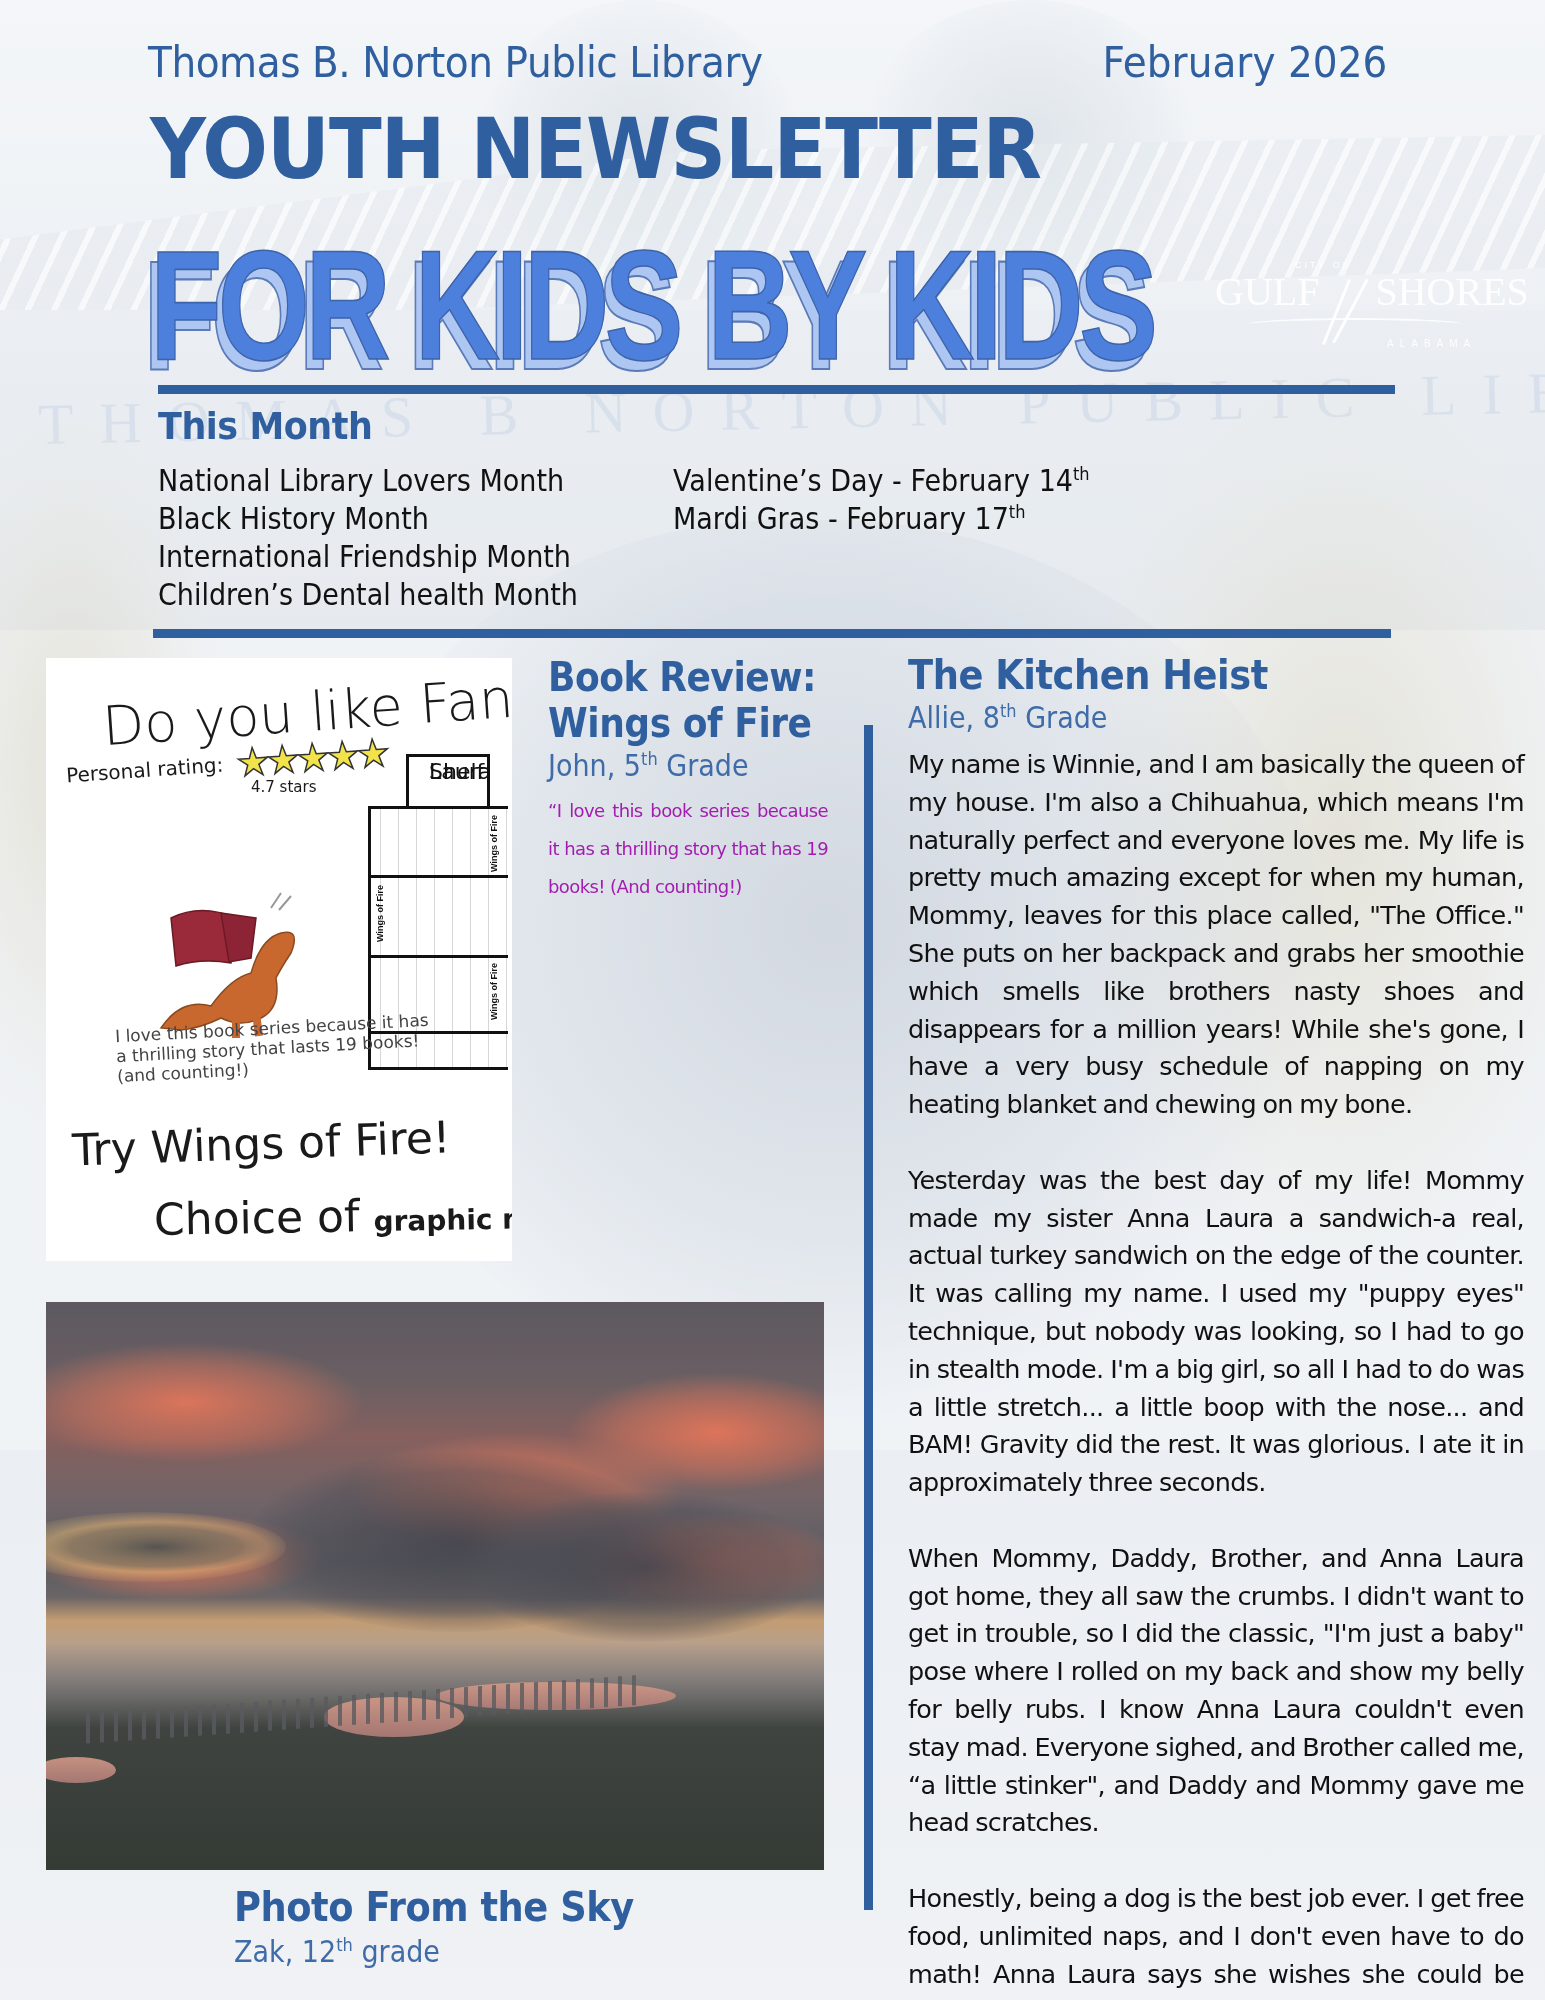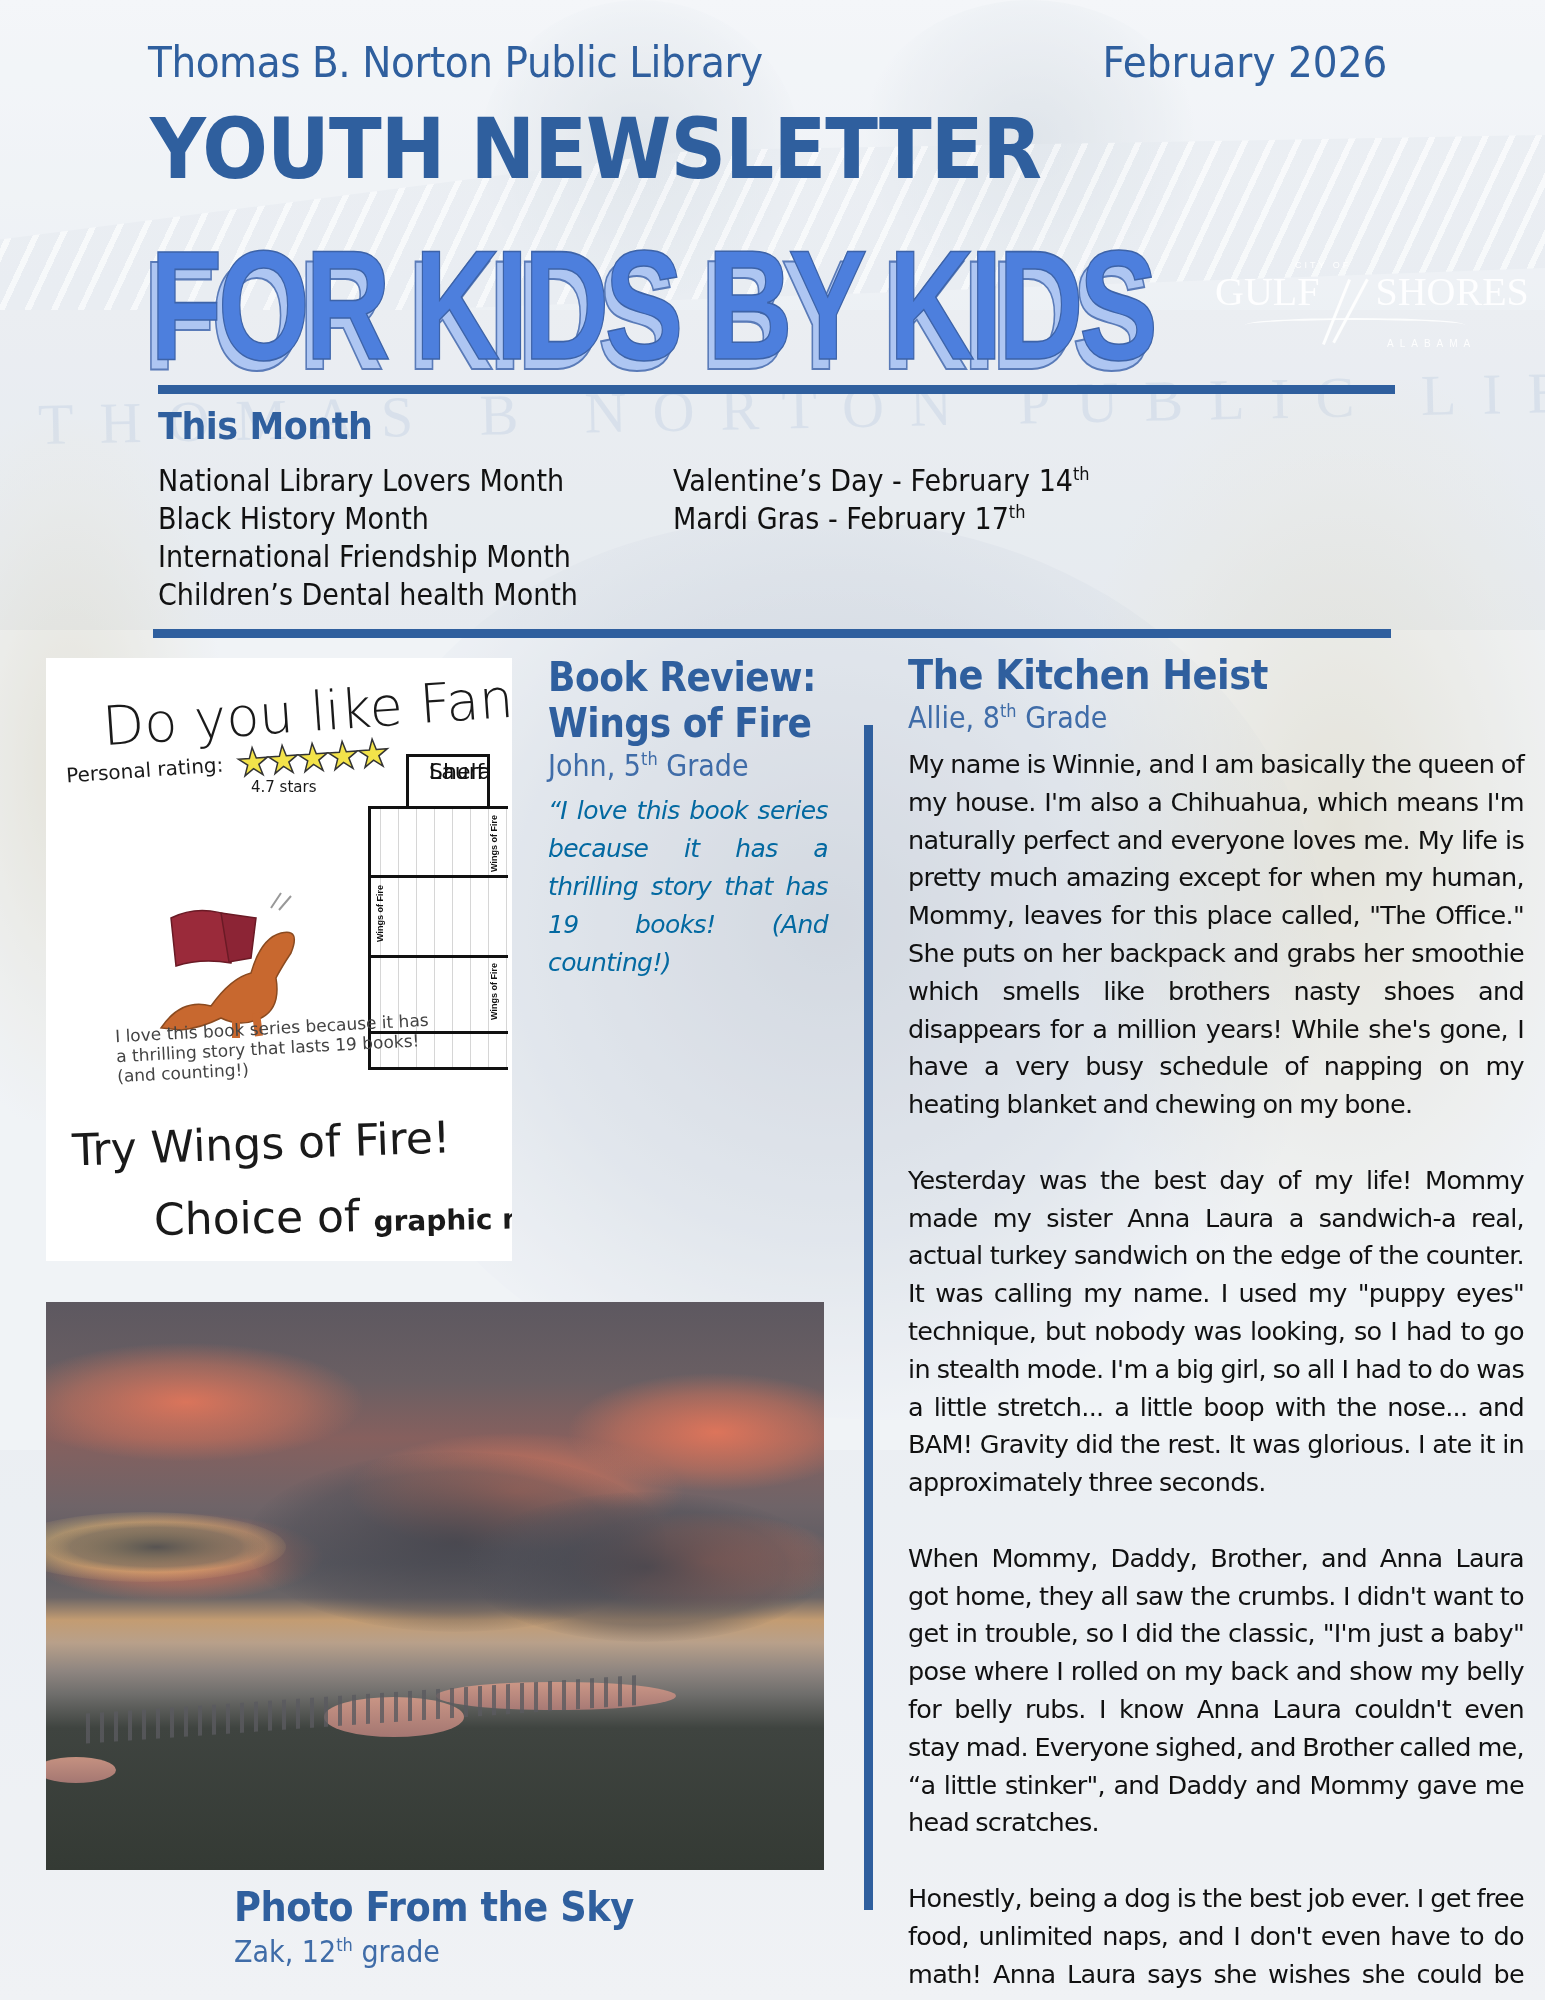--- a/index.html
+++ b/index.html
@@ -79,21 +79,21 @@
   .drawing .bookbox { position: absolute; left: 360px; top: 96px; width: 84px; height: 54px; border: 3px solid #111; border-bottom: none; }
   .drawing .bookbox span { position: absolute; left: 10px; top: 2px; font-size: 22px; line-height: 22px; font-family: "DejaVu Sans", sans-serif; }
   .drawing .dragon { position: absolute; left: 95px; top: 220px; width: 180px; height: 170px; }
   .drawing .note { left: 70px; top: 360px; font-size: 17px; color: #444; transform: rotate(-3deg); line-height: 20px; }
   .drawing .try { left: 26px; top: 460px; font-size: 44px; transform: rotate(-2deg); }
   .drawing .choice { left: 108px; top: 532px; font-size: 44px; transform: rotate(-1deg); }
   .drawing .choice small { font-size: 28px; font-weight: bold; }
 
   .br-head { left: 548px; top: 654px; font-size: 40px; line-height: 46px; transform: scaleX(0.9); }
   .br-sub { left: 548px; top: 748px; font-size: 30px; transform: scaleX(0.9); white-space: nowrap; }
-  .br-text { position: absolute; left: 548px; top: 792px; width: 280px; font-size: 25px; line-height: 38px; text-align: justify; color: #0369a1; font-family: "DejaVu Sans", sans-serif; letter-spacing: -0.6px; font-style: italic; }
+  .br-text { position: absolute; left: 548px; top: 792px; width: 280px; font-size: 18px; line-height: 38px; text-align: justify; color: #a21caf; font-family: "DejaVu Sans", sans-serif; letter-spacing: -0.6px; }
 
   .kh-head { left: 908px; top: 652px; font-size: 40px; transform: scaleX(0.92); white-space: nowrap; }
   .kh-sub { left: 908px; top: 700px; font-size: 30px; transform: scaleX(0.9); white-space: nowrap; }
   .kh-body { position: absolute; left: 908px; top: 746px; width: 616px; font-size: 25.5px; line-height: 37.8px; color: #111; font-family: "DejaVu Sans", sans-serif; text-align: justify; letter-spacing: -0.7px; word-spacing: -1px; }
   .kh-body p { margin-bottom: 37.8px; }
 
   .photo { position: absolute; left: 46px; top: 1302px; width: 778px; height: 568px; overflow: hidden;
     background: linear-gradient(180deg, #5d5860 0%, #6a5f63 14%, #86605e 24%, #6f6468 36%, #5a5a61 46%, #6b6566 52%, #c39c72 56%, #b8a08a 60%, #8e8580 65%, #6f6e6c 69%, #3f4440 75%, #343a34 100%); }
   .photo .cl { position: absolute; border-radius: 50%; }
   .photo .glow { background: radial-gradient(ellipse, rgba(236,120,90,.85) 0%, rgba(230,120,90,.4) 45%, rgba(0,0,0,0) 70%); }

